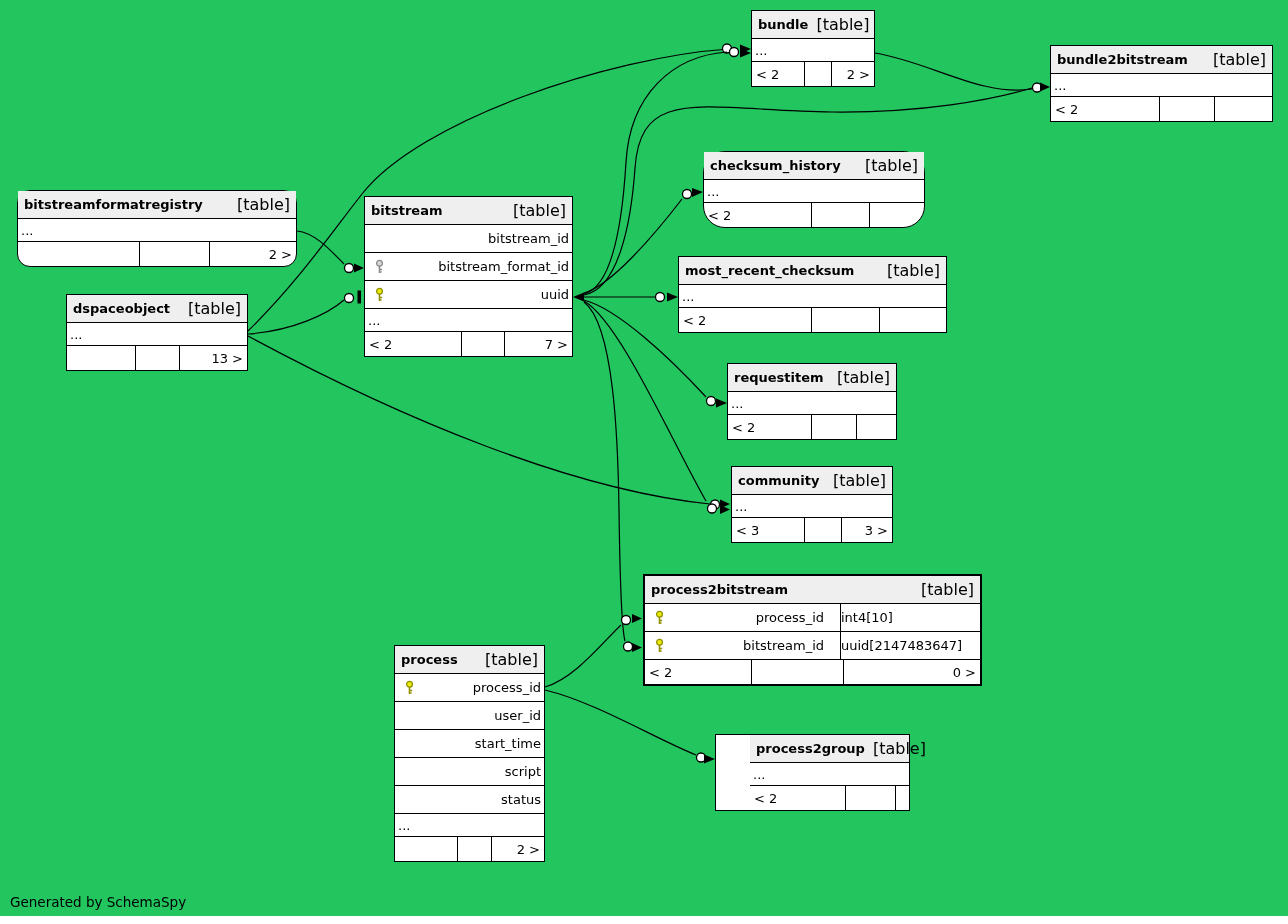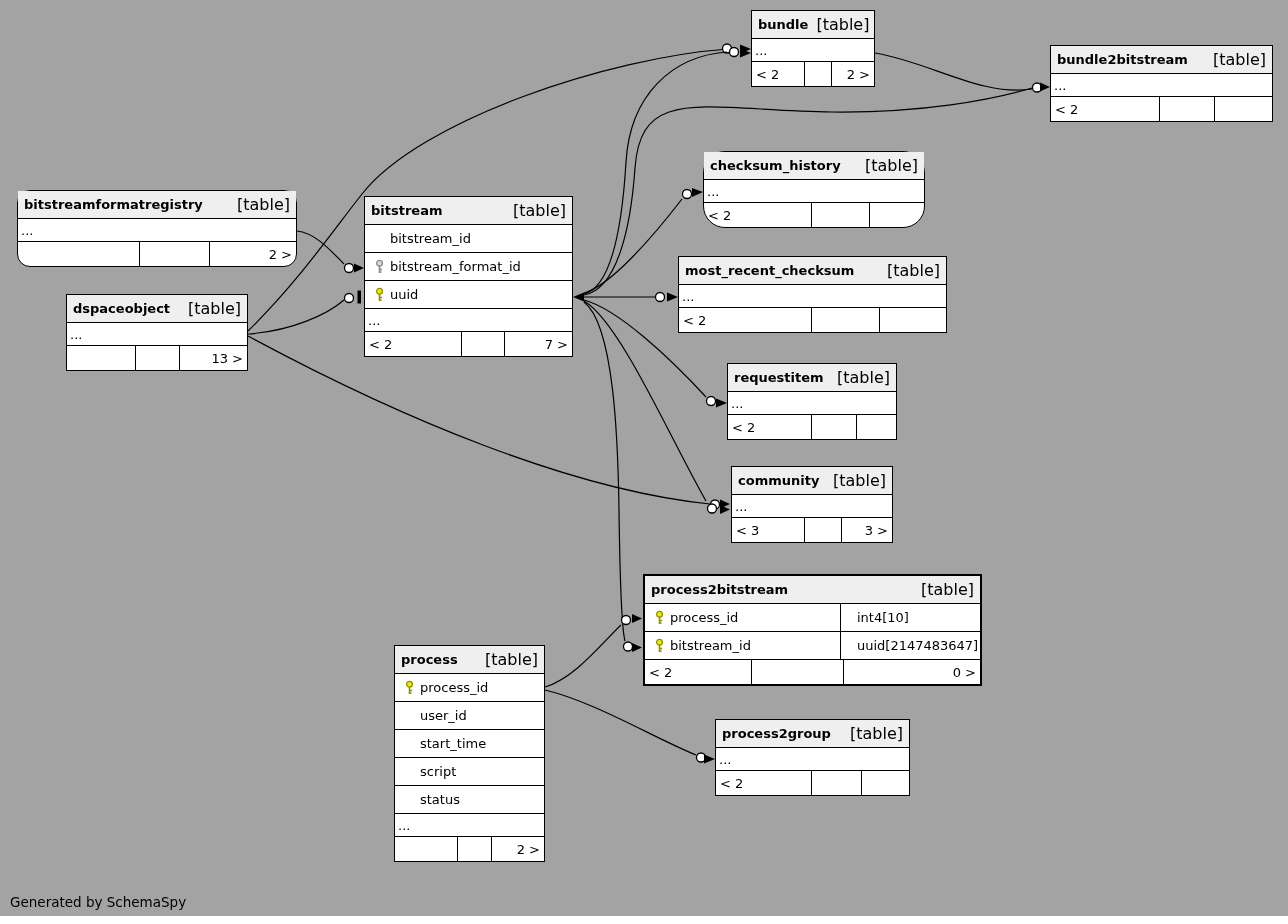--- a/index.html
+++ b/index.html
@@ -1,34 +1,34 @@
 <!DOCTYPE html>
 <html><head>
 <meta charset="utf-8">
 <style>
   html,body{margin:0;padding:0;background:#fff;}
-  #canvas{position:relative;width:1288px;height:916px;background:#a3a3a3;overflow:hidden;
-          font-family:"DejaVu Sans","Liberation Sans",sans-serif;color:#000;}
+  #canvas{position:relative;width:1288px;height:916px;background:#22c55e;overflow:hidden;
+          font-family:"DejaVu Sans","Liberation Sans",sans-serif;color:#000;text-align:right;}
   svg.edges{position:absolute;left:0;top:0;}
   svg.edges path.ln{fill:none;stroke:#000;stroke-width:1.2;}
   svg.edges circle.endpt{fill:#fff;stroke:#000;stroke-width:1.3;}
   svg.edges polygon.arr{fill:#000;stroke:none;}
   svg.edges rect.bar{fill:#000;stroke:none;}
   .tbl{position:absolute;background:#fff;border:1px solid #000;font-size:13px;box-sizing:border-box;}
   .tbl.selected{border-width:2px;}
   .hdr{display:flex;justify-content:space-between;align-items:center;background:#efefef;
        border-bottom:1px solid #000;height:28px;padding:0 6px;box-sizing:border-box;}
   .hdr .nm{font-weight:bold;white-space:nowrap;}
   .hdr .tt{font-size:16px;white-space:nowrap;padding-left:8px;}
   .col{display:flex;align-items:center;border-bottom:1px solid #000;height:28px;padding:0 3px;
        box-sizing:border-box;white-space:nowrap;}
   .col .ic{width:22px;display:flex;justify-content:center;align-items:center;flex:none;}
   .col .cn{flex:1;}
   .col .ty{border-left:1px solid #000;align-self:stretch;display:flex;align-items:center;
-           padding:0 16px;flex:none;box-sizing:border-box;}
+           padding:0 0;flex:none;box-sizing:border-box;margin-left:16px;}
   .dots{display:flex;align-items:center;border-bottom:1px solid #000;height:23px;padding:0 3px;
         box-sizing:border-box;}
   .deg{display:grid;height:24px;}
   .deg .c{display:flex;align-items:center;padding:0 4px;border-left:1px solid #000;box-sizing:border-box;}
   .deg .c:first-child{border-left:none;justify-content:flex-start;}
   .deg .c:last-child{justify-content:flex-end;}
   .footnote{position:absolute;left:10px;top:894px;font-size:13.5px;}
   .keysvg{display:block;}
 </style>
 </head>
@@ -302,21 +302,21 @@
       <span class="cn">status</span>
     </div>
     <div class="dots">...</div>
     <div class="deg" style="grid-template-columns:62px 34px 1fr;">
       <span class="c"></span>
       <span class="c"></span>
       <span class="c">2 &gt;</span>
     </div>
   </div>
 
-  <div class="tbl" style="left:715px;top:719px;width:195px;">
+  <div class="tbl" style="left:715px;top:734px;width:195px;padding-left:34px;">
     <div class="hdr">
       <span class="nm">process2group</span>
       <span class="tt">[table]</span>
     </div>
     <div class="dots">...</div>
     <div class="deg" style="grid-template-columns:95px 50px 1fr;">
       <span class="c">&lt; 2</span>
       <span class="c"></span>
       <span class="c"></span>
     </div>

